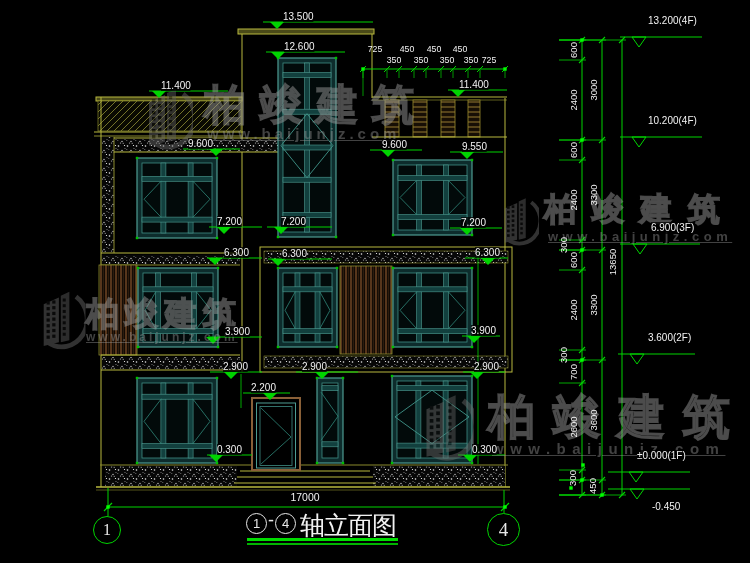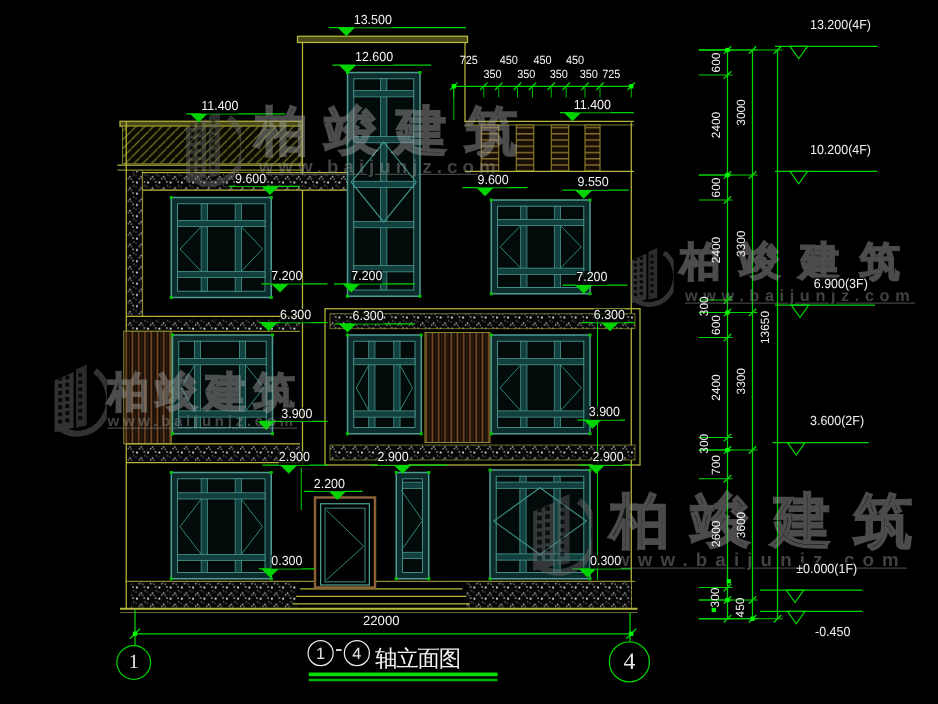--- a/index.html
+++ b/index.html
@@ -21,21 +21,21 @@
   .wm .url{position:absolute;font-weight:bold;color:rgba(150,150,150,0.8);white-space:nowrap;line-height:1;text-decoration:underline;}
   .wm .lg{position:absolute;}
   .bubble{position:absolute;border:1.6px solid #00d400;border-radius:50%;color:#e8e8e8;
           display:flex;align-items:center;justify-content:center;z-index:7;background:#000;}
   #bub1{left:93px;top:516px;width:26px;height:26px;font-size:16px;font-family:"Liberation Serif",serif;}
   #bub4{left:487px;top:513px;width:31px;height:31px;font-size:19px;font-family:"Liberation Serif",serif;}
   #titlebar{position:absolute;left:246px;top:509px;z-index:7;color:#fff;}
   .circ{display:inline-block;width:19px;height:19px;border:1.8px solid #e8e8e8;border-radius:50%;
         text-align:center;line-height:19px;font-size:13px;vertical-align:6px;color:#e8e8e8;}
   .tdash{font-size:18px;color:#e8e8e8;vertical-align:8px;margin:0 1px;}
-  .tname{font-size:18px;letter-spacing:-1px;color:#f2f2f2;font-weight:500;margin-left:4px;}
+  .tname{font-size:25px;letter-spacing:-1px;color:#f2f2f2;font-weight:500;margin-left:4px;}
   .tline1{position:absolute;left:1px;top:29px;width:151px;height:3px;background:#00dc00;}
   .tline2{position:absolute;left:1px;top:34px;width:151px;height:2px;background:#00b400;}
 </style>
 </head>
 <body>
 
 <div id="stage">
 
   <svg id="drawing" width="750" height="563" viewBox="0 0 750 563">
     <defs>
@@ -548,21 +548,21 @@
       <div class="vdim" style="left: 564px; top: 355px;">300</div>
       <div class="vdim" style="left: 574px; top: 372px;">700</div>
       <div class="vdim" style="left: 574px; top: 427px;">2600</div>
       <div class="vdim" style="left: 573px; top: 478px;">300</div>
       <div class="vdim" style="left: 594px; top: 90px;">3000</div>
       <div class="vdim" style="left: 594px; top: 195px;">3300</div>
       <div class="vdim" style="left: 594px; top: 305px;">3300</div>
       <div class="vdim" style="left: 594px; top: 420px;">3600</div>
       <div class="vdim" style="left: 593px; top: 486px;">450</div>
       <div class="vdim" style="left: 613px; top: 262px;">13650</div>
-      <div class="ctr" style="left: 305px; top: 492px;">22000</div>
+      <div class="ctr" style="left: 305px; top: 492px;">17000</div>
     </div>
 
   <div class="bubble" id="bub1">1</div>
   <div class="bubble" id="bub4">4</div>
 
   <div id="titlebar">
     <span class="circ">1</span><span class="tdash">-</span><span class="circ">4</span><span class="tname">轴立面图</span>
     <div class="tline1"></div>
     <div class="tline2"></div>
   </div>

